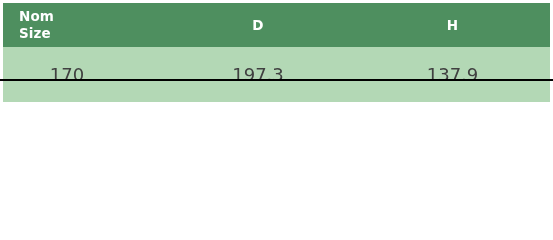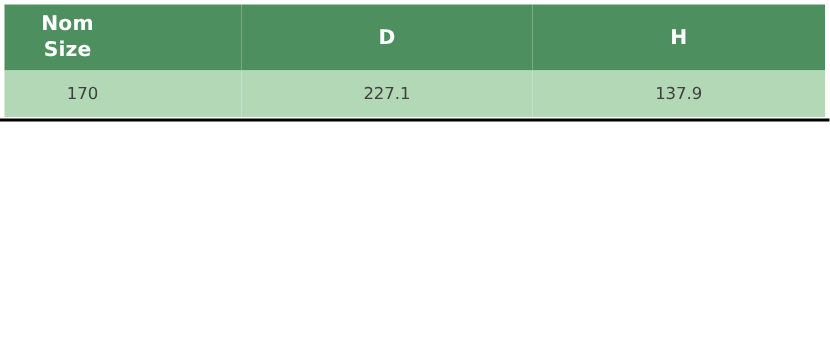--- a/index.html
+++ b/index.html
@@ -50,36 +50,36 @@
     text-align: center;
     border: 0;
   }
   th.col-nom   { width: 158px; }
   th.col-d     { width: 194px; }
   th.col-h     { width: 195px; }
 
   .nom-inner {
     display: block;
     width: 82px;
-    margin: 0 0 0 1px;
-    text-align: center;
+    margin: 0 0 0 16px;
+    text-align: left;
   }
 
   
   #data-table tbody tr {
     background: #b3d8b5;
   }
   #data-table tbody td {
-    padding: 0;
+    padding: 12px;
     margin: 0;
     height: 31px;
     vertical-align: middle;
     color: #404040;
     font-weight: normal;
-    font-size: 11px;
+    font-size: 18px;
     text-align: center;
     border: 0;
   }
   td.cell-nom {
     text-align: center;
   }
   .nom-cell-inner {
     display: block;
     width: 104px;
     text-align: center;
@@ -108,21 +108,21 @@
         </th>
         <th class="col-d">D</th>
         <th class="col-h">H</th>
       </tr>
     </thead>
     <tbody>
       <tr>
         <td class="cell-nom">
           <span class="nom-cell-inner">170</span>
         </td>
-        <td class="cell-d">227.1</td>
+        <td class="cell-d">197.3</td>
         <td class="cell-h">137.9</td>
       </tr>
     </tbody>
   </table>
 
   <div id="bottom-rule"></div>
 
 </div>
 
 </body></html>

